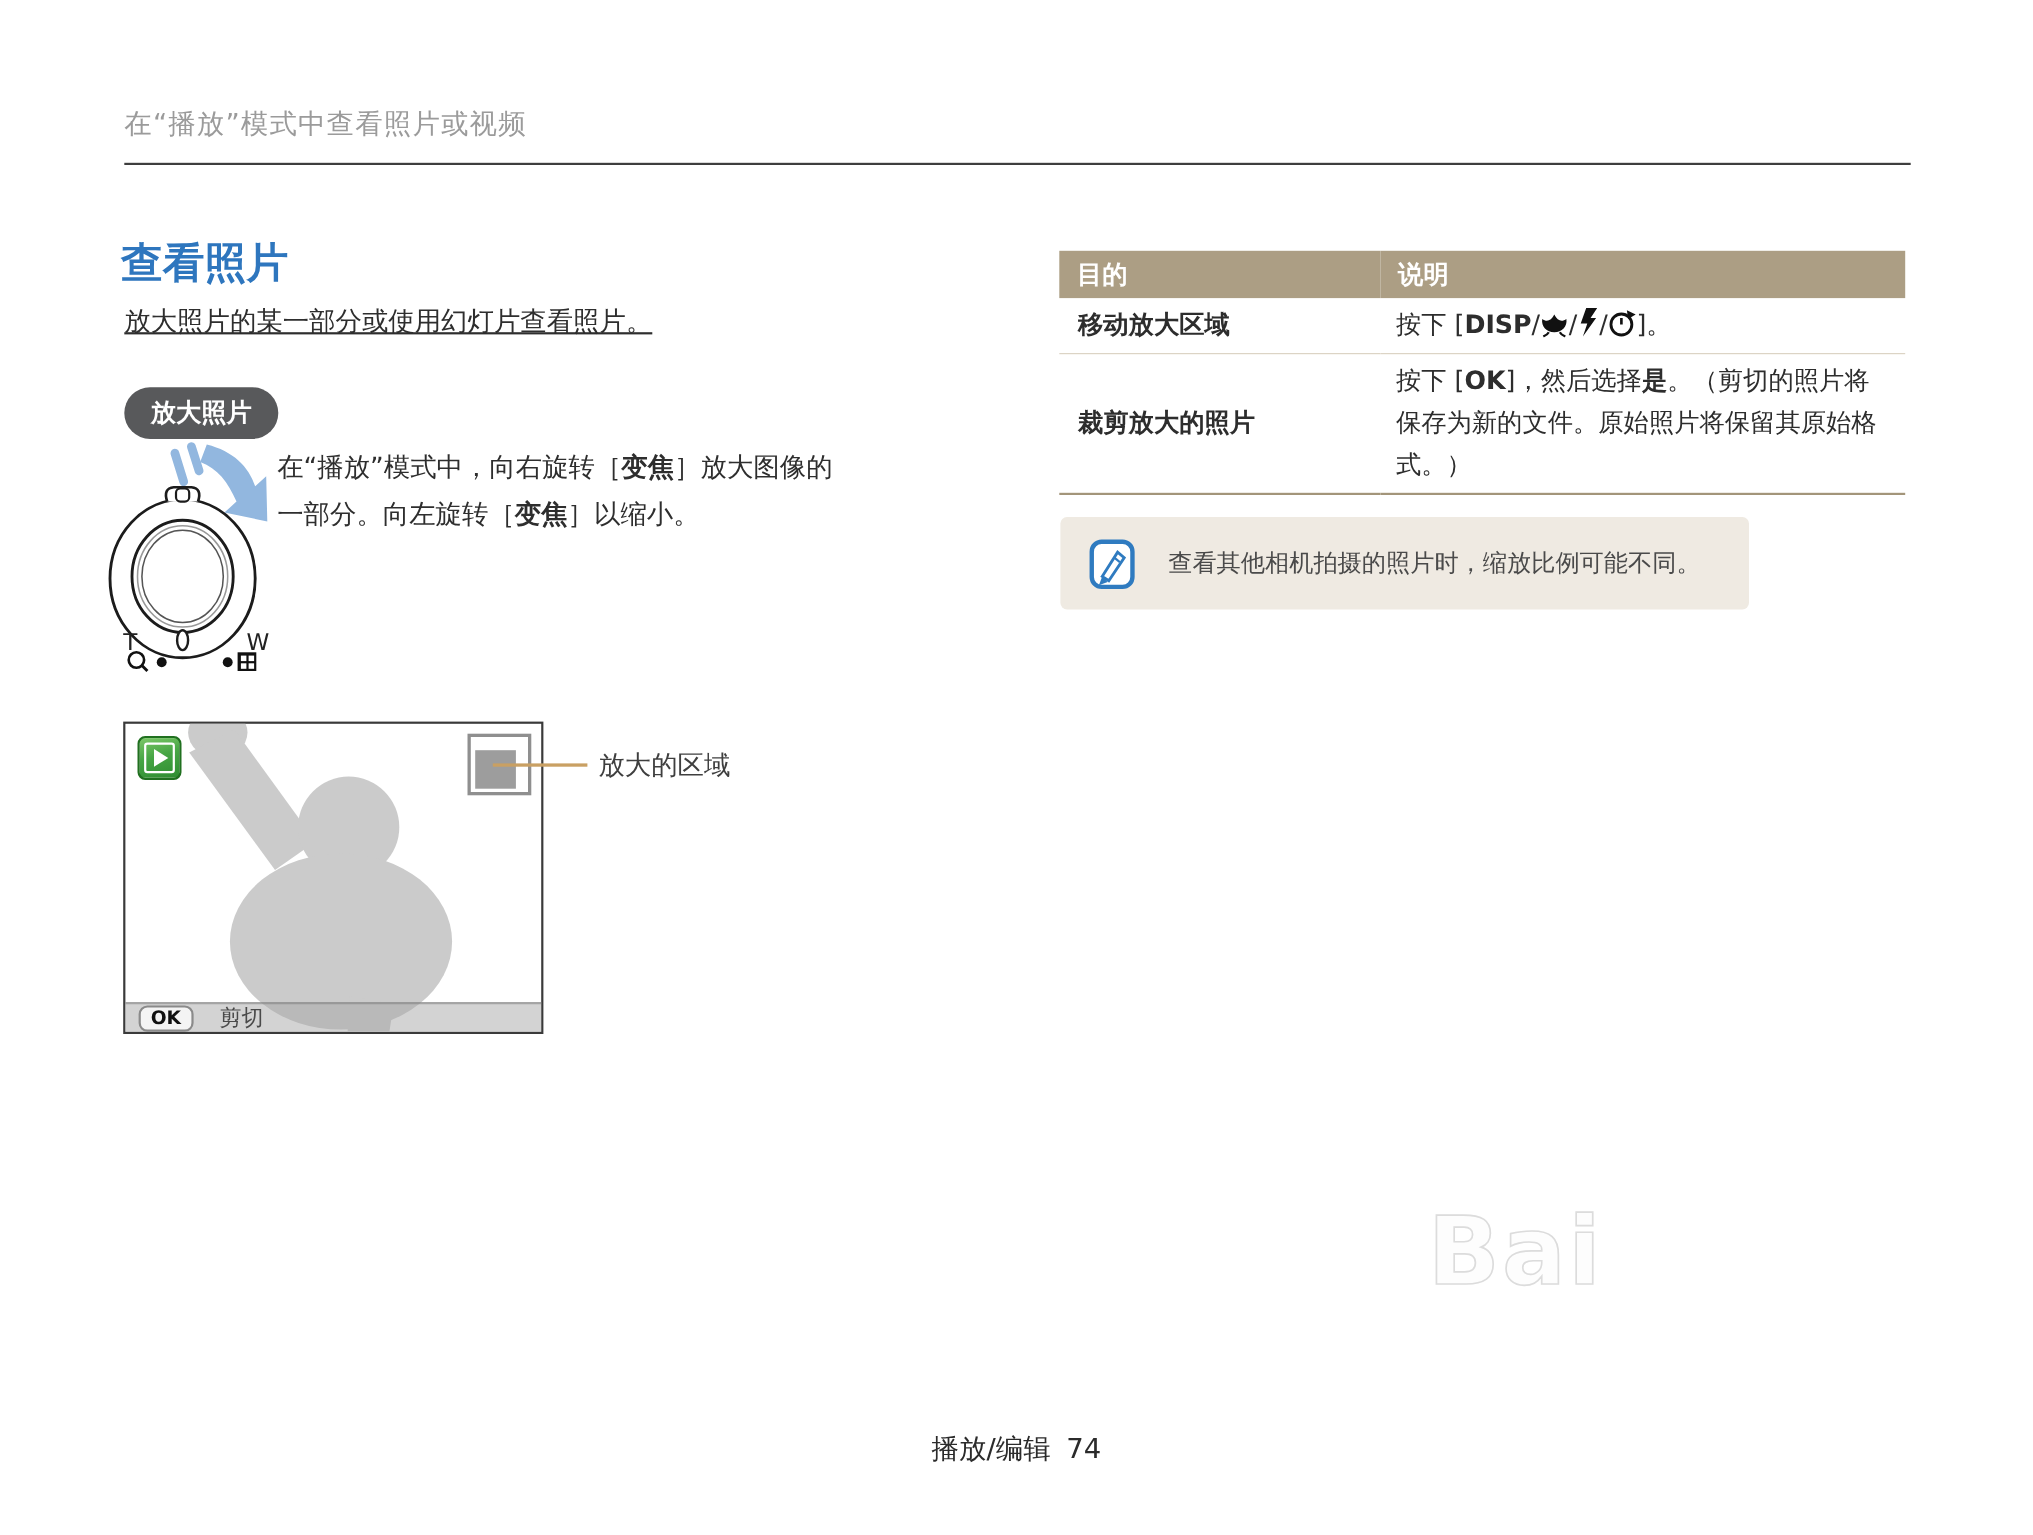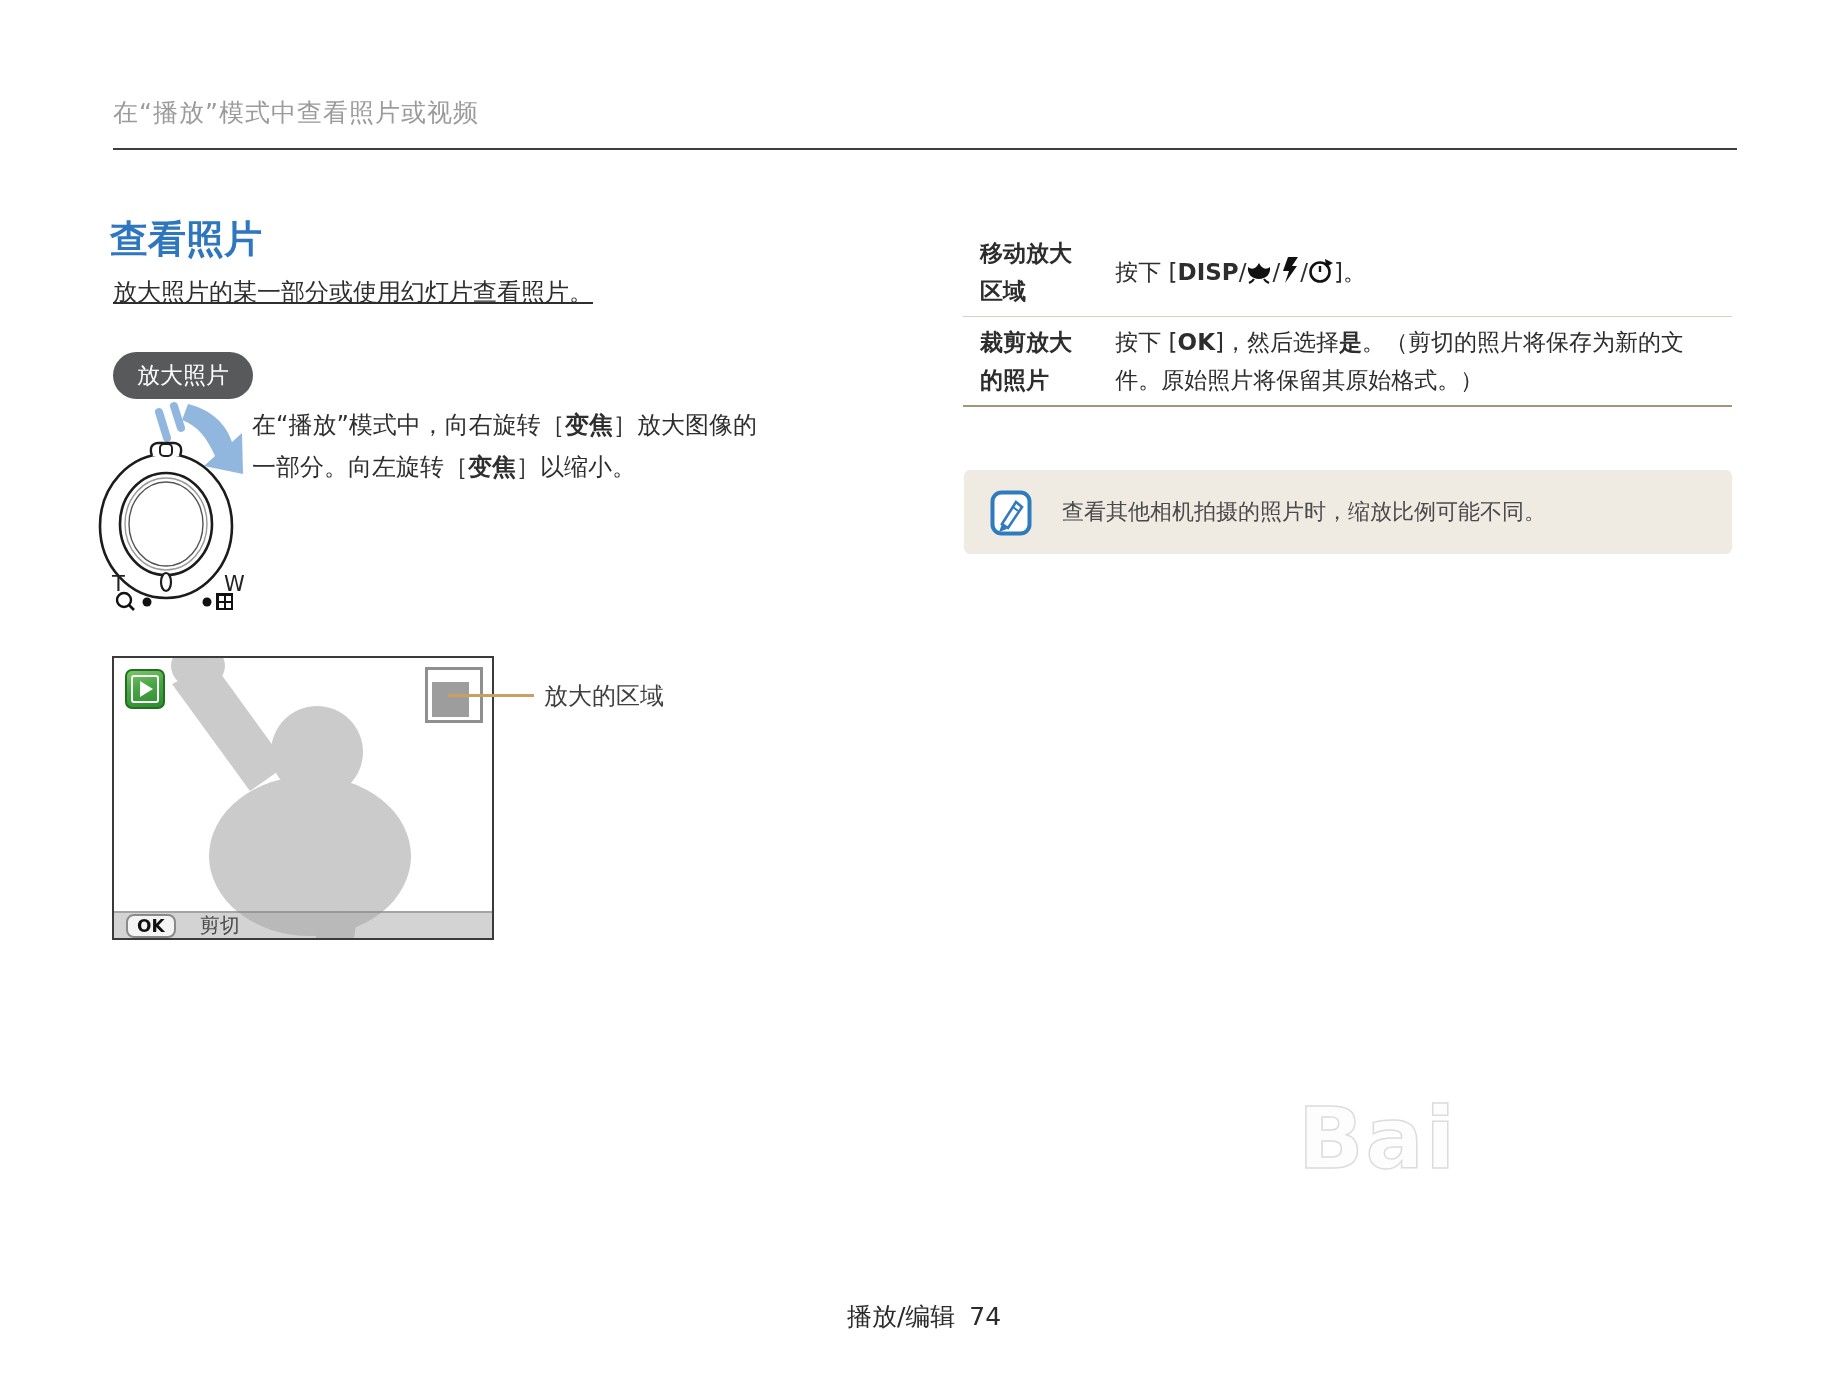--- a/index.html
+++ b/index.html
@@ -7,21 +7,21 @@
   body {
     position:relative; width:1848px; height:1395px; overflow:hidden;
     font-family:"DejaVu Sans","Liberation Sans",sans-serif; color:#2b2b2b;
   }
   
   .breadcrumb { position:absolute; left:113px; top:96px; font-size:25px; color:#9b9b9b; letter-spacing:1px; }
   .header-rule { position:absolute; left:113px; top:148px; width:1624px; height:2px; background:#3e3e3e; }
   
   .section-title { position:absolute; left:110px; top:214px; font-size:38px; font-weight:bold; color:#2e76be;text-align:center; }
   .intro { position:absolute; left:113px; top:276px; font-size:24px; color:#2e2e2e;text-decoration:underline; }
-  .badge { position:absolute; left:113px; top:352px; background:#58595b; color:#fff; font-weight:normal;
+  .badge { position:absolute; left:113px; top:352px; background:#58595b; color:#fff; font-weight:bold;
            font-size:23px; padding:8px 24px; border-radius:26px; }
   .dial-svg { position:absolute; left:96px; top:398px; }
   .dial-caption { position:absolute; left:252px; top:404px; font-size:24px; line-height:42px; color:#2e2e2e; }
   .dial-caption b { font-weight:bold; }
   
   .screen { position:absolute; left:112px; top:656px; width:382px; height:284px;
             border:2px solid #3a3a3a; background:#fff; }
   .silhouette { position:absolute; left:0; top:0; }
   .play-icon { position:absolute; left:11px; top:11px; width:40px; height:40px; border-radius:7px;
                background:linear-gradient(165deg,#7cc768 0%,#46a544 45%,#2e8c31 100%);
@@ -46,21 +46,21 @@
   .info-table th { background:#ac9e84; color:#ffffff; font-size:23px; font-weight:bold; text-align:left;
                padding:6px 16px; height:38px; }
   .info-table td { font-size:23px; color:#2d2d2d; padding:6px 14px; vertical-align:middle;
                border-bottom:1px solid #d9d0bf; line-height:38px; }
   .info-table tr:last-child td { border-bottom:2px solid #a3957a; }
   .info-table td.purpose { font-weight:bold; padding-left:17px; }
   .col-purpose { width:292px; }
   .btn-bold { font-weight:bold; }
   .inline-icon { vertical-align:-4px; }
   
-  .note-box { position:absolute; left:964px; top:470px; width:768px; height:84px;
+  .note-box { position:absolute; left:964px; top:470px; width:626px; height:84px;
                background:#efeae2; border-radius:6px; }
   .note-icon { position:absolute; left:26px; top:20px; }
   .note-text { position:absolute; left:98px; top:50%; transform:translateY(-50%); font-size:22px; color:#4a4a4a; }
   
   .watermark { position:absolute; left:1298px; top:1098px; width:460px; color:#fdfdfd;
                -webkit-text-stroke:1.5px #dcdcdc; font-weight:bold; }
   .wm-row { display:flex; align-items:flex-end;gap:44px; }
   .wm-bai { font-size:86px; line-height:80px; letter-spacing:2px; }
   .wm-paw { position:relative; width:128px; height:150px; margin:0 2px -6px 2px; }
   .wm-du { position:absolute; left:32px; top:84px; font-size:44px; }
@@ -137,20 +137,24 @@
   <div class="screen-bar">
     <span class="ok-chip">OK</span>
     <span class="ok-action">剪切</span>
   </div>
 </div>
 <div class="callout-line"></div>
 <div class="callout-label">放大的区域</div>
 
 <table class="info-table">
   <tbody>
+      <tr>
+    <th class="col-purpose">目的</th>
+    <th>说明</th>
+  </tr>
   <tr>
     <td class="purpose">移动放大区域</td>
     <td>
       <span>按下 [</span><span class="btn-bold">DISP</span><span>/</span><svg class="inline-icon" width="26" height="24" viewBox="0 0 26 24">
             <path d="M13,3 C10,9 6,10 2,7 C1,14 6,19 13,19 C20,19 25,14 24,7 C20,10 16,9 13,3 Z" fill="#111111"></path>
             <path d="M8,19 C7,21 5,22 3,23 M18,19 C19,21 21,22 23,23" stroke="#111111" stroke-width="2" fill="none"></path>
           </svg><span>/</span><svg class="inline-icon" width="20" height="27" viewBox="0 0 20 27">
             <polygon points="8,0 18,0 12,9 17,9 5,26 9,14 3,14" fill="#111111"></polygon>
           </svg><span>/</span><svg class="inline-icon" width="26" height="26" viewBox="0 0 26 26">
             <circle cx="12" cy="14" r="9.5" fill="none" stroke="#111111" stroke-width="2.6"></circle>

